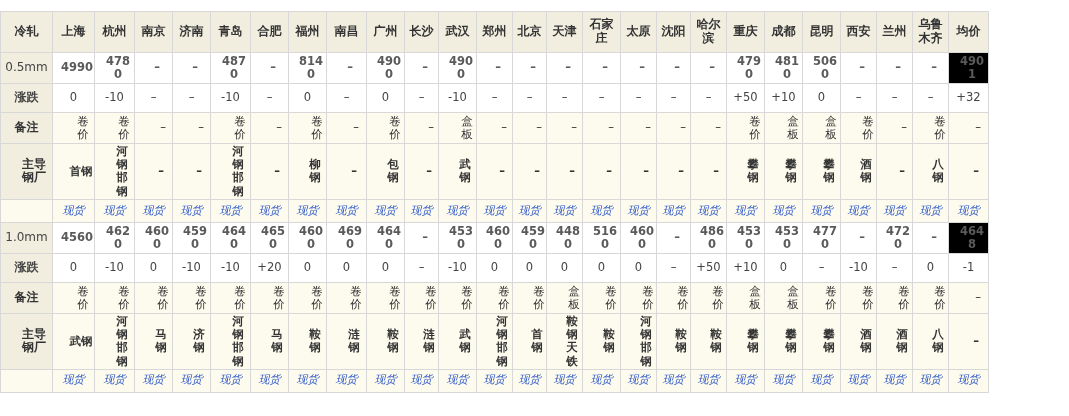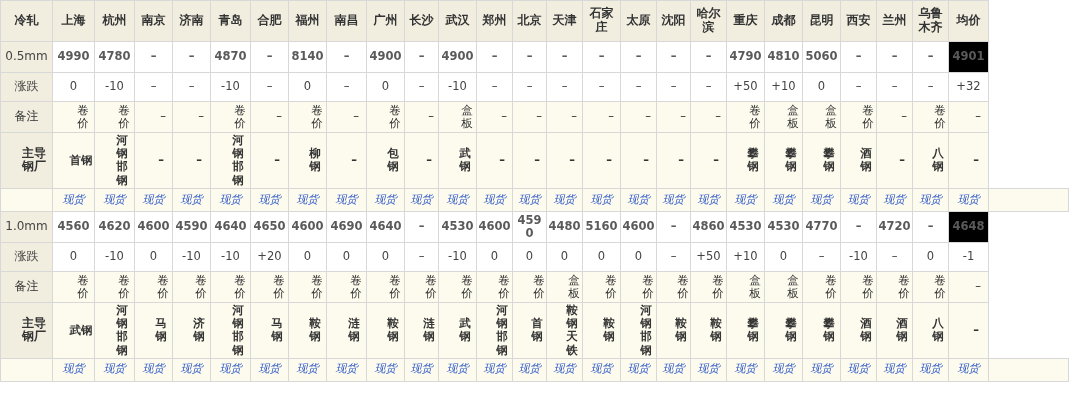--- a/index.html
+++ b/index.html
@@ -1,23 +1,23 @@
 <!DOCTYPE html>
 <html><head>
 <meta charset="utf-8">
 <style>
   html,body{margin:0;padding:0;background:#ffffff;}
   body{font-family:"DejaVu Sans","Liberation Sans",sans-serif;}
   #wrap{width:1069px;height:416px;position:relative;overflow:hidden;background:#fff;}
-  table{border-collapse:collapse;width:1069px;table-layout:fixed;}
+  table{border-collapse:collapse;width:989px;table-layout:fixed;margin-top:11px;}
   td,th{border:1px solid #d8d8d8;text-align:center;vertical-align:middle;font-size:11.5px;color:#333;padding:1px 1px;line-height:1.15;word-break:break-all;}
   .hdr td{background:#f1eee0;font-weight:bold;color:#333;height:38px;font-size:12px;}
-  .rowlabel{background:#f1eee0;font-weight:normal;font-size:12px;color:#333;}
+  .rowlabel{background:#f1eee0;font-weight:bold;font-size:12px;color:#333;}
   .price td{height:28px;font-weight:normal;color:#444;}
-  .price td.num{color:#5a5a5a;font-weight:bold;}
+  .price td.num{color:#5a5a5a;font-weight:bold;padding-left:8px;}
   .chg td{height:26px;color:#444;}
   .note td{height:28px;}
   .note td.v{background:#fdfbee;padding-left:20px;}
   .mill td{height:34px;font-weight:bold;padding-left:16px;}
   .mill td.v{background:#fdfbee;}
   .spot td{height:20px;color:#2b56c6;font-size:11px;}
   .spot td.v{background:#fdfbee;font-style:italic;}
   .avg{background:#000000;}
   .bluetext{color:#2b56c6;}
 </style>

